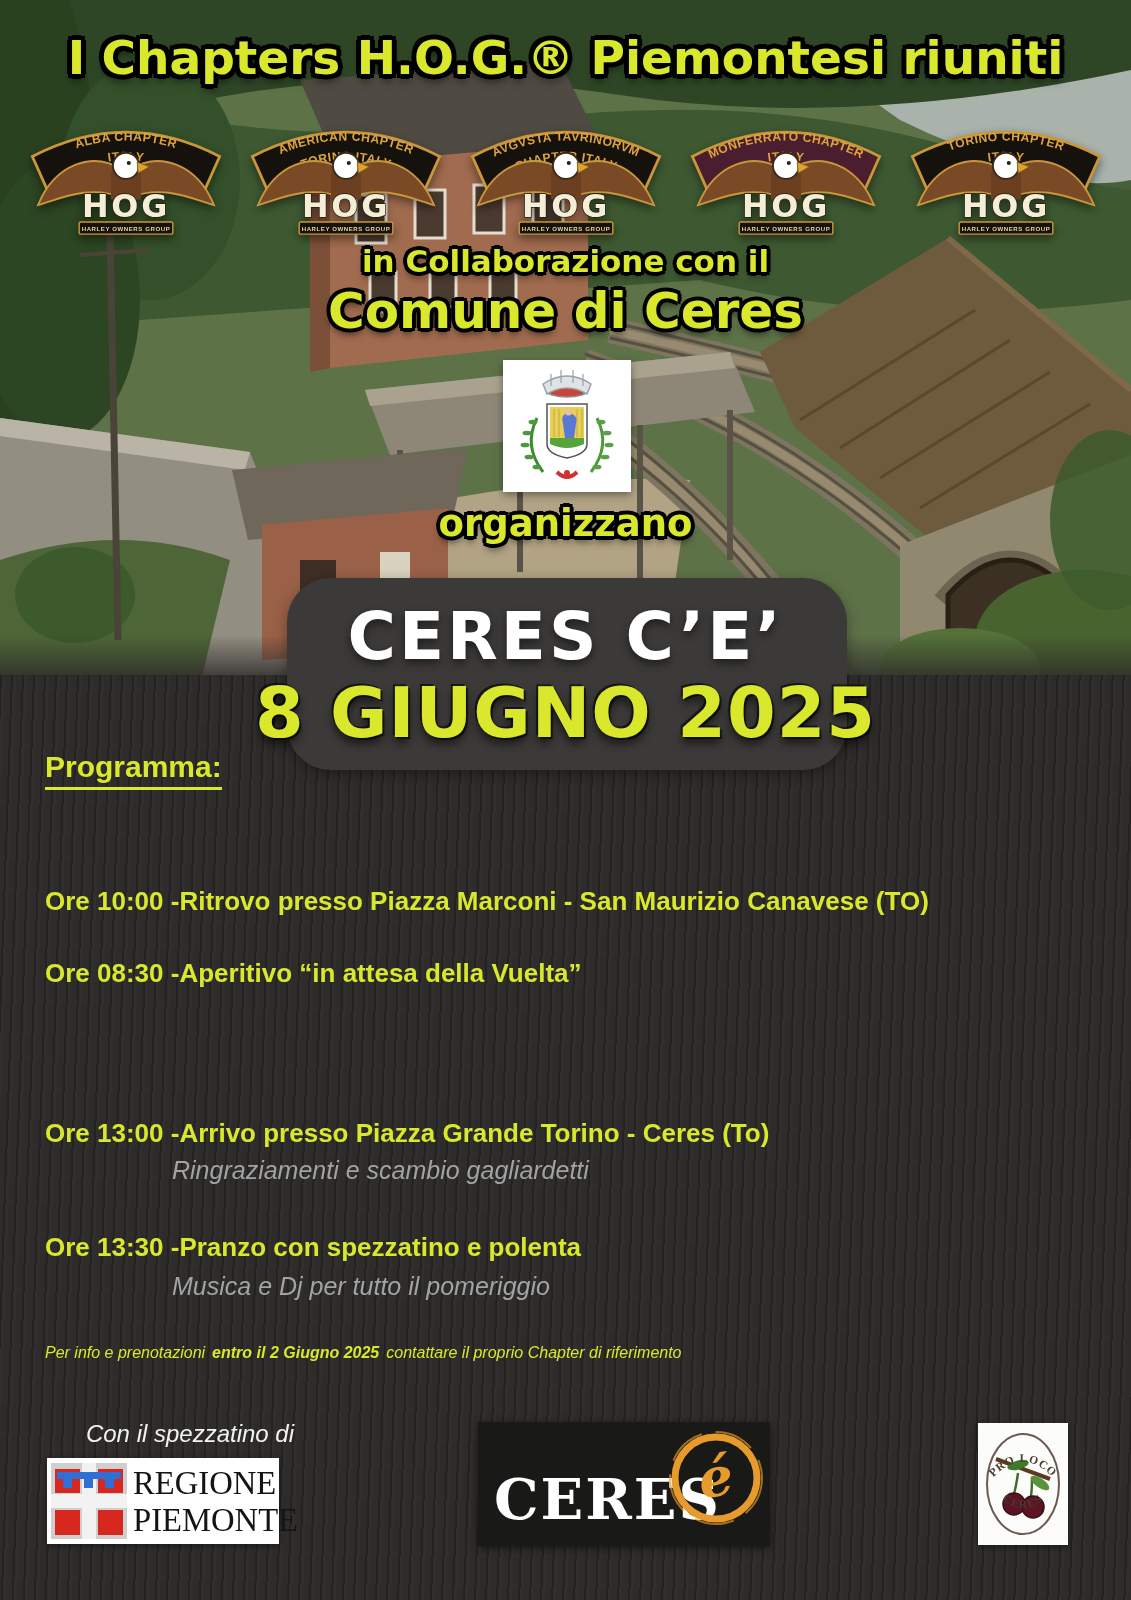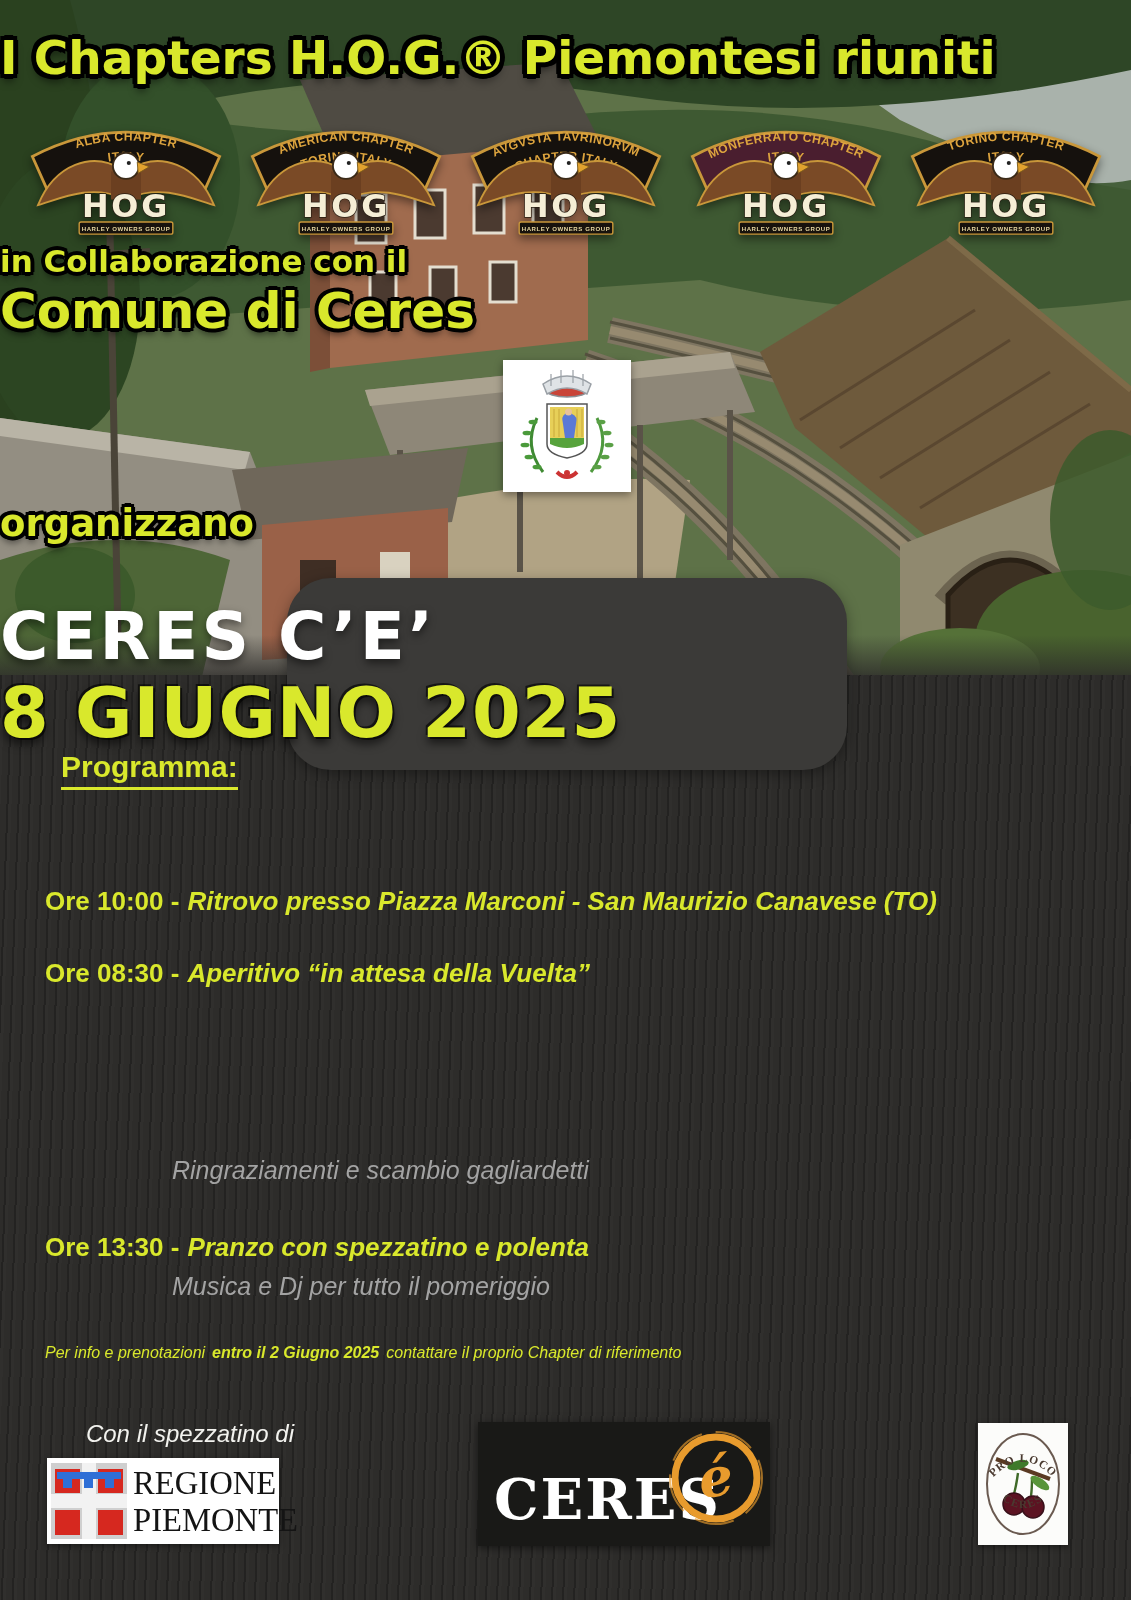--- a/index.html
+++ b/index.html
@@ -4,21 +4,21 @@
 <style>
   html,body{margin:0;padding:0;background:#1c1b1a;}
   .poster{position:relative;width:1131px;height:1600px;overflow:hidden;
           background:#2d2c2a;font-family:"Liberation Sans",sans-serif;}
   .board{position:absolute;left:0;top:675px;width:1131px;height:925px;
          background:
            repeating-linear-gradient(92deg, rgba(0,0,0,.22) 0 2px, rgba(255,255,255,.015) 2px 5px, rgba(0,0,0,0) 5px 11px),
            #2d2c2a;}
   .photo{position:absolute;left:0;top:0;width:1131px;height:685px;display:block;}
 
-  .abs{position:absolute;left:0;width:1131px;}
+  .abs{position:absolute;left:0;width:1131px;text-align:center;}
   .olg{color:#d9e82c;font-family:"DejaVu Sans",sans-serif;font-weight:800;
        text-shadow:-3px -3px 0 #000,3px -3px 0 #000,-3px 3px 0 #000,3px 3px 0 #000,
                    -4px 0 0 #000,4px 0 0 #000,0 -4px 0 #000,0 4px 0 #000,0 6px 7px rgba(0,0,0,.55);}
   .title{top:30px;font-size:47px;letter-spacing:0px;
        text-shadow:-4px -4px 0 #000,4px -4px 0 #000,-4px 4px 0 #000,4px 4px 0 #000,
                    -5px 0 0 #000,5px 0 0 #000,0 -5px 0 #000,0 5px 0 #000,0 7px 8px rgba(0,0,0,.6);}
   .collab1{top:243px;font-size:31px;}
   .collab2{top:282px;font-size:50px;}
   .organize{top:502px;font-size:37px;}
 
@@ -37,25 +37,25 @@
   .crest svg{display:block;width:100%;height:100%;}
 
   .event-box{position:absolute;left:287px;top:578px;width:560px;height:192px;
              background:#3b3a38;border-radius:44px;box-shadow:0 4px 14px rgba(0,0,0,.35);}
   .event-title{top:598px;font-family:"DejaVu Sans",sans-serif;font-weight:800;font-size:66px;
                color:#ffffff;letter-spacing:3px;text-shadow:0 4px 8px rgba(0,0,0,.5);}
   .event-date{top:672px;font-family:"DejaVu Sans",sans-serif;font-weight:800;font-size:70px;
               color:#d9e82c;letter-spacing:1px;white-space:nowrap;
               text-shadow:-2px -2px 0 rgba(0,0,0,.6),2px 2px 0 rgba(0,0,0,.6),0 6px 10px rgba(0,0,0,.6);}
 
-  .prog-head{position:absolute;left:45px;top:750px;font-size:30px;font-weight:700;color:#d9e82c;margin-left:16px;}
+  .prog-head{position:absolute;left:45px;top:750px;font-size:30px;font-weight:700;color:#d9e82c;}
   .prog-head span{display:inline-block;border-bottom:3px solid #d9e82c;padding-bottom:3px;}
   .prog-item{position:absolute;left:45px;width:1060px;color:#d9e82c;font-size:26px;}
   .prog-item .ptime{font-weight:700;font-style:normal;}
-  .prog-item .pdesc{font-weight:700;font-style:italic;margin-left:8px;}
+  .prog-item .pdesc{font-weight:700;}
   .prog-sub{position:absolute;left:172px;width:930px;color:#a3a3a3;font-size:25px;font-style:italic;font-weight:400;}
   .info-line{position:absolute;left:45px;top:1344px;width:1070px;color:#d9e82c;
              font-size:16px;font-style:italic;}
   .info-line .ihl{font-weight:700;margin:0 7px;}
 
   .patronage{position:absolute;left:45px;top:1420px;width:290px;text-align:center;
              color:#f2f2ee;font-size:24px;font-style:italic;}
   .regione-box{position:absolute;left:47px;top:1458px;width:232px;height:86px;background:#fff;
                display:flex;align-items:center;box-shadow:0 2px 6px rgba(0,0,0,.4);}
   .regione-box svg{width:76px;height:76px;margin-left:4px;flex:0 0 auto;}
@@ -298,20 +298,23 @@
   <div class="abs event-date">8 GIUGNO 2025</div>
 
   <div class="prog-head"><span>Programma:</span></div>
 
   <div class="prog-item" style="top:886px">
     <span class="ptime">Ore 10:00 -</span><span class="pdesc">Ritrovo presso Piazza Marconi - San Maurizio Canavese (TO)</span>
   </div>
   <div class="prog-item" style="top:958px">
     <span class="ptime">Ore 08:30 -</span><span class="pdesc">Aperitivo “in attesa della Vuelta”</span>
   </div>
+  <div class="prog-item" style="top:1118px">
+    <span class="ptime">Ore 13:00 -</span><span class="pdesc">Arrivo presso Piazza Grande Torino - Ceres (To)</span>
+  </div>
   <div class="prog-sub" style="top:1156px">Ringraziamenti e scambio gagliardetti</div>
   <div class="prog-item" style="top:1232px">
     <span class="ptime">Ore 13:30 -</span><span class="pdesc">Pranzo con spezzatino e polenta</span>
   </div>
   <div class="prog-sub" style="top:1272px">Musica e Dj per tutto il pomeriggio</div>
 
   <div class="info-line">
     <span>Per info e prenotazioni</span><span class="ihl">entro il 2 Giugno 2025</span><span>contattare il proprio Chapter di riferimento</span>
   </div>
 

